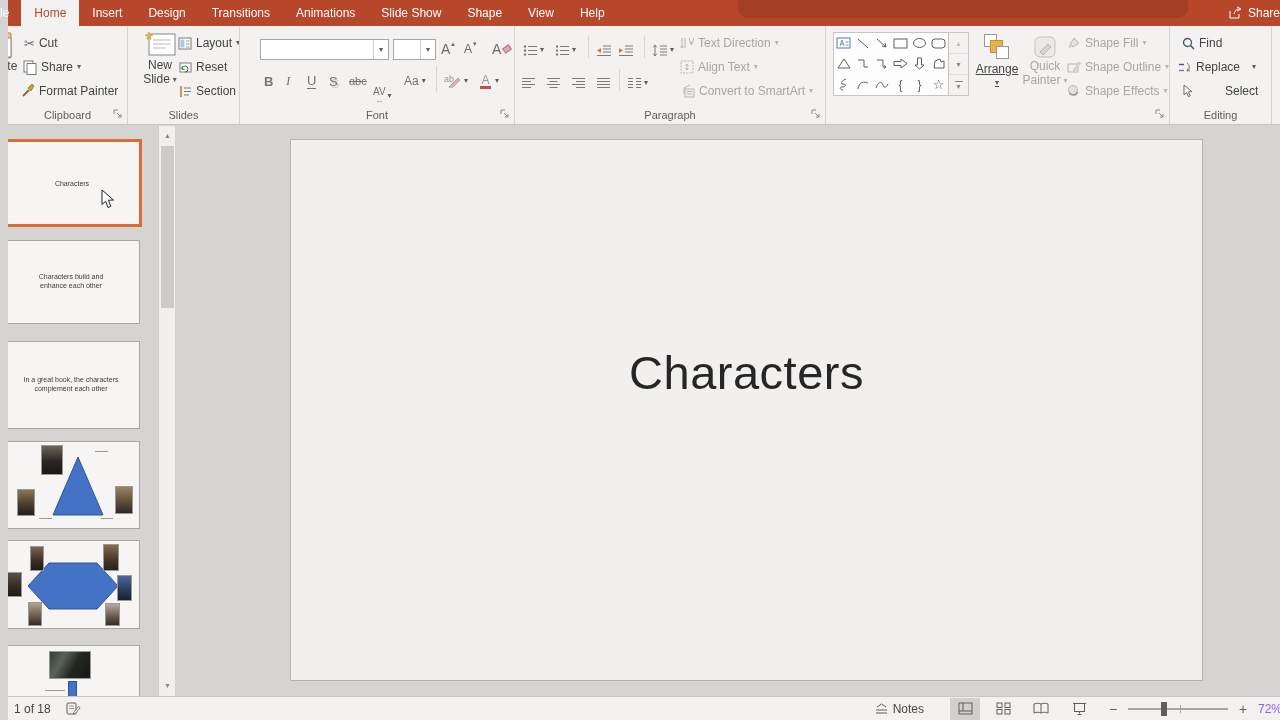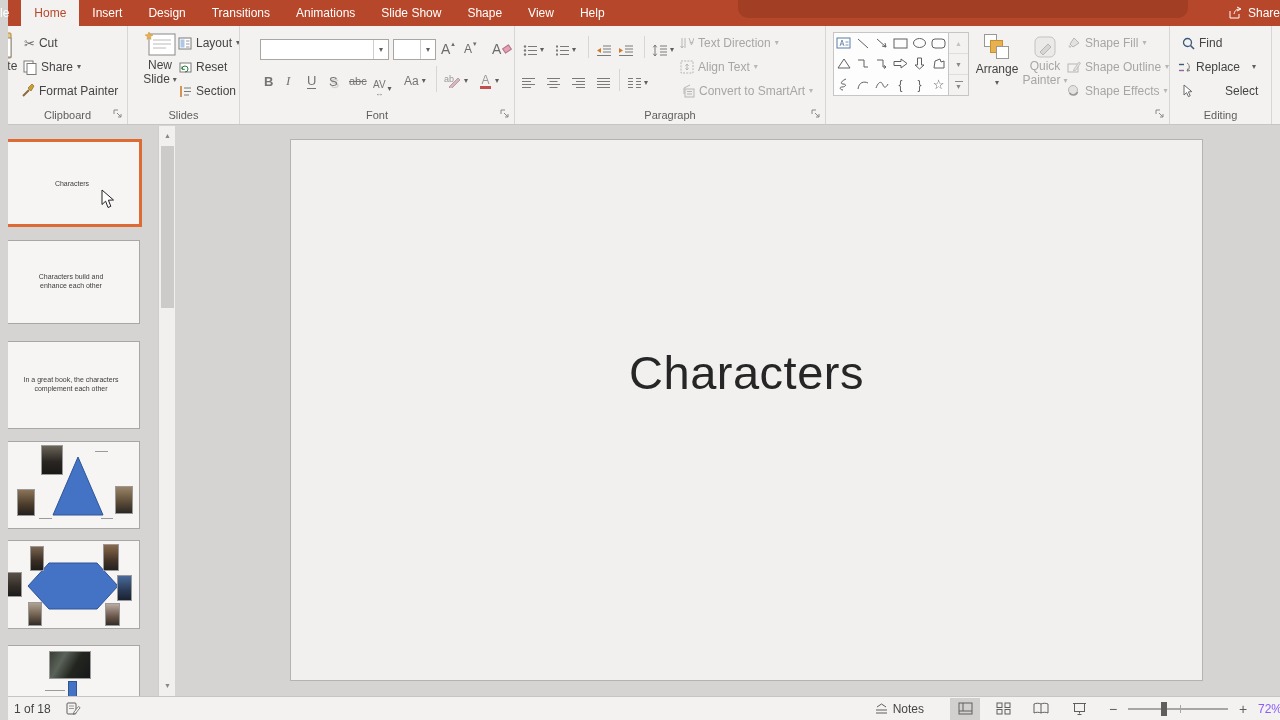--- a/index.html
+++ b/index.html
@@ -255,21 +255,21 @@
       </div>
       <div class="sb" style="left:67px;top:44px;">
         <span style="font-size:13px;color:#767472;border-bottom:1px solid #767472;">U</span>
       </div>
       <div class="sb" style="left:89px;top:44px;">
         <span style="font-size:13px;color:#767472;text-shadow:1.5px 1.5px 1px #c4c2c0;">S</span>
       </div>
       <div class="sb" style="left:109px;top:44px;">
         <span style="font-size:11px;color:#767472;text-decoration:line-through;">abc</span>
       </div>
-      <div class="sb" style="left:133px;top:52px;gap:2px;">
+      <div class="sb" style="left:133px;top:59px;gap:2px;">
         <span style="display:flex;flex-direction:column;align-items:center;line-height:1;color:#767472;">
           <span style="font-size:10px;">AV</span>
           <span style="font-size:8px;">↔</span>
         </span>
         <span class="car">▾</span>
       </div>
       <div class="sb" style="left:164px;top:44px;gap:3px;">
         <span style="font-size:12px;color:#767472;">Aa</span>
         <span class="car">▾</span>
       </div>
@@ -548,21 +548,21 @@
         </div>
         <div class="gscroll">
           <span class="gsb" style="color:#c4c2c0;">▲</span>
           <span class="gsb">▼</span>
           <span class="gsb" style="border-bottom:none;flex-direction:column;line-height:1;">
               <span style="width:8px;height:1px;background:#8a8886;margin-bottom:1px;"></span>
               <span>▼</span>
             </span>
         </div>
       </div>
-      <div class="bb" style="left:147px;top:8px;width:48px;">
+      <div class="bb" style="left:147px;top:8px;width:48px;text-decoration:underline;">
         <span class="arr-ico">
           <i style="left:0;top:0;"></i>
             <i class="gold" style="left:6px;top:6px;"></i>
             <i style="left:12px;top:12px;"></i>
         </span>
         <span style="margin-top:3px;">Arrange</span>
         <span class="car" style="margin-top:2px;">▾</span>
       </div>
       <div class="bb dis" style="left:196px;top:8px;width:46px;">
         <span class="ico">

